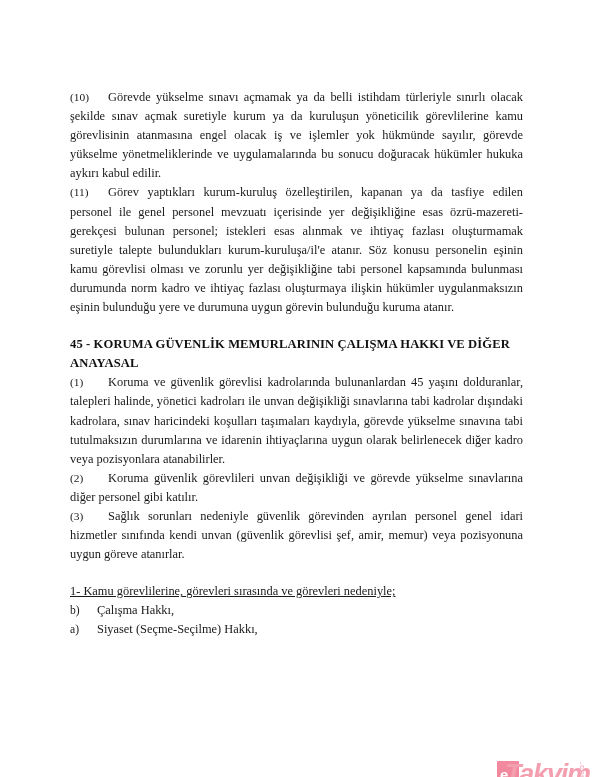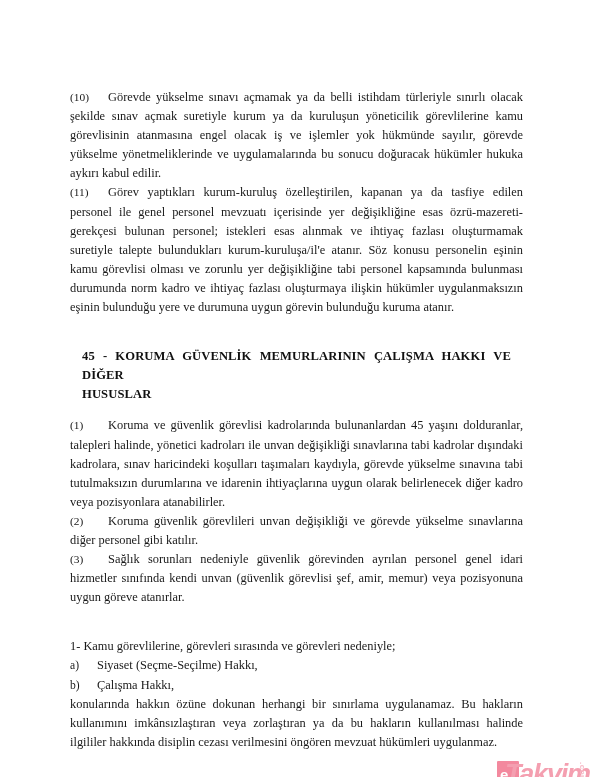--- a/index.html
+++ b/index.html
@@ -45,21 +45,21 @@
   .num-para {
     display: block;
   }
   .num-para .marker {
     display: inline-block;
     width: 38px;
     font-size: 11.4px;
   }
 
   h2.heading {
-    margin: 12px;
+    margin: 0;
     font-size: 12.6px;
     line-height: 19.1px;
     font-weight: bold;
     text-align: justify;
     text-justify: inter-word;
     color: #111111;
     letter-spacing: 0.1px;
   }
   h2.heading .h-line2 {
     display: block;
@@ -81,20 +81,21 @@
     width: 27px;
     font-size: 11.6px;
   }
 
   .intro-line {
     margin: 0;
     font-size: 12.4px;
     line-height: 19.1px;
     text-align: left;
     color: #191919;
+    text-decoration: underline;
   }
 
   .page-number {
     position: absolute;
     left: 0;
     top: 700px;
     width: 523px;
     text-align: right;
     font-size: 11.6px;
     color: #1a1a1a;
@@ -162,41 +163,40 @@
 <div class="page">
 
   <div class="content">
 
     <p class="para num-para"><span class="marker">(10)</span><span>Görevde yükselme sınavı açmamak ya da belli istihdam türleriyle sınırlı olacak şekilde sınav açmak suretiyle kurum ya da kuruluşun yöneticilik görevlilerine kamu görevlisinin atanmasına engel olacak iş ve işlemler yok hükmünde sayılır, görevde yükselme yönetmeliklerinde ve uygulamalarında bu sonucu doğuracak hükümler hukuka aykırı kabul edilir.</span></p>
 
     <p class="para num-para"><span class="marker">(11)</span><span>Görev yaptıkları kurum-kuruluş özelleştirilen, kapanan ya da tasfiye edilen personel ile genel personel mevzuatı içerisinde yer değişikliğine esas özrü-mazereti-gerekçesi bulunan personel; istekleri esas alınmak ve ihtiyaç fazlası oluşturmamak suretiyle talepte bulundukları kurum-kuruluşa/il'e atanır. Söz konusu personelin eşinin kamu görevlisi olması ve zorunlu yer değişikliğine tabi personel kapsamında bulunması durumunda norm kadro ve ihtiyaç fazlası oluşturmaya ilişkin hükümler uygulanmaksızın eşinin bulunduğu yere ve durumuna uygun görevin bulunduğu kuruma atanır.</span></p>
 
     <div class="gap-before-heading"></div>
 
-    <h2 class="heading"><span>45  -  KORUMA  GÜVENLİK  MEMURLARININ  ÇALIŞMA  HAKKI  VE  DİĞER</span><span class="h-line2">HUSUSLAR</span></h2>
+    <h2 class="heading"><span>45  -  KORUMA  GÜVENLİK  MEMURLARININ  ÇALIŞMA  HAKKI  VE  DİĞER</span><span class="h-line2">ANAYASAL</span></h2>
 
     <p class="para num-para"><span class="marker">(1)</span><span>Koruma ve güvenlik görevlisi kadrolarında bulunanlardan 45 yaşını dolduranlar, talepleri halinde, yönetici kadroları ile unvan değişikliği sınavlarına tabi kadrolar dışındaki kadrolara, sınav haricindeki koşulları taşımaları kaydıyla, görevde yükselme sınavına tabi tutulmaksızın durumlarına ve idarenin ihtiyaçlarına uygun olarak belirlenecek diğer kadro veya pozisyonlara atanabilirler.</span></p>
 
     <p class="para num-para"><span class="marker">(2)</span><span>Koruma güvenlik görevlileri unvan değişikliği ve görevde yükselme sınavlarına diğer personel gibi katılır.</span></p>
 
     <p class="para num-para"><span class="marker">(3)</span><span>Sağlık sorunları nedeniyle güvenlik görevinden ayrılan personel genel idari hizmetler sınıfında kendi unvan (güvenlik görevlisi şef, amir, memur) veya pozisyonuna uygun göreve atanırlar.</span></p>
 
     <div class="gap-before-heading"></div>
 
     <h2 class="heading"></h2>
 
     <p class="intro-line">1- Kamu görevlilerine, görevleri sırasında ve görevleri nedeniyle;</p>
 
+    <p class="list-line"><span class="letter">b)</span><span>Çalışma Hakkı,</span></p>
+
     <p class="list-line"><span class="letter">a)</span><span>Siyaset (Seçme-Seçilme) Hakkı,</span></p>
 
-    <p class="list-line"><span class="letter">b)</span><span>Çalışma Hakkı,</span></p>
-
-
-
-    <p class="para">konularında hakkın özüne dokunan herhangi bir sınırlama uygulanamaz. Bu hakların kullanımını imkânsızlaştıran veya zorlaştıran ya da bu hakların kullanılması halinde ilgililer hakkında disiplin cezası verilmesini öngören mevzuat hükümleri uygulanmaz.</p>
+
+
 
     <div class="page-number">24</div>
 
   </div>
 
   <div class="watermark">
     <div class="wm-badge">
       <span class="wm-e">e</span>
     </div>
     <div class="wm-word">Takvim</div>

